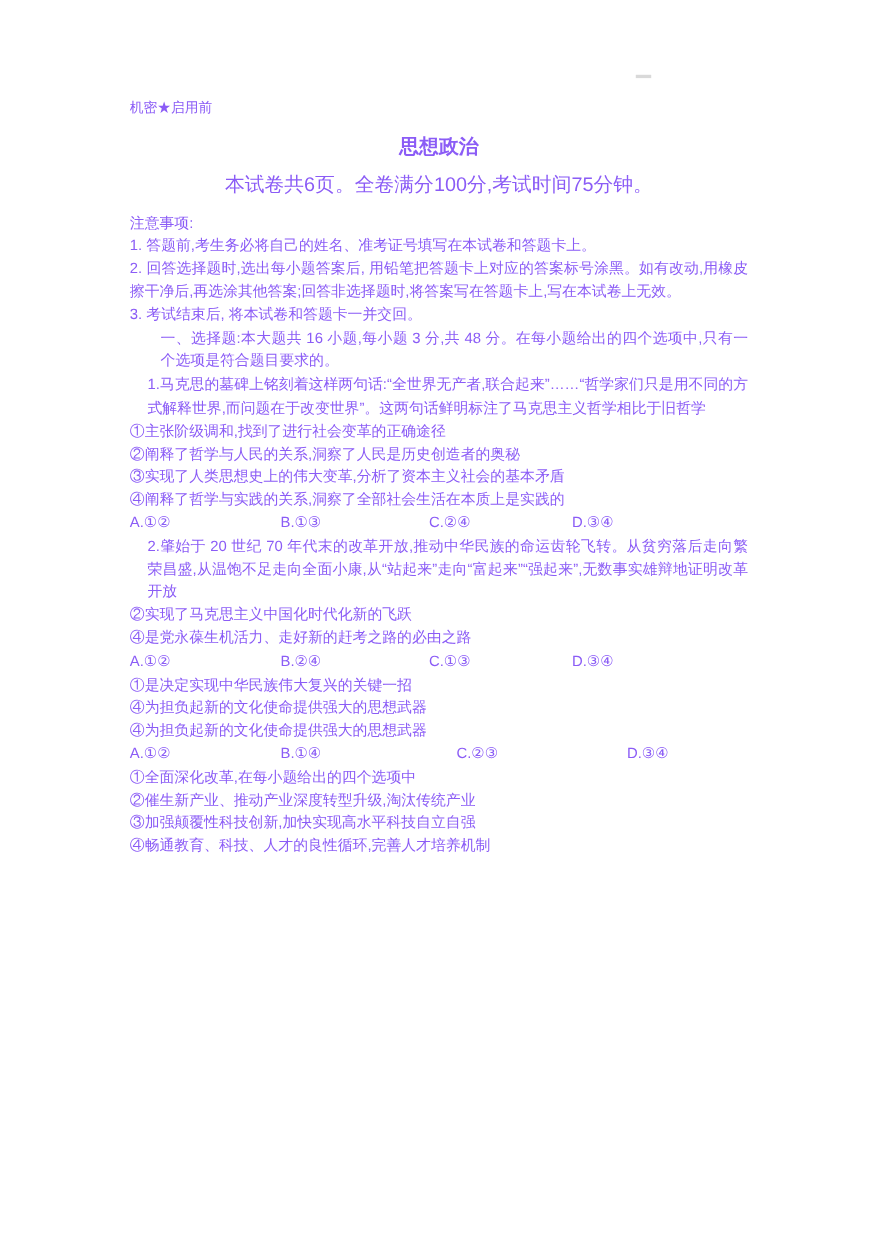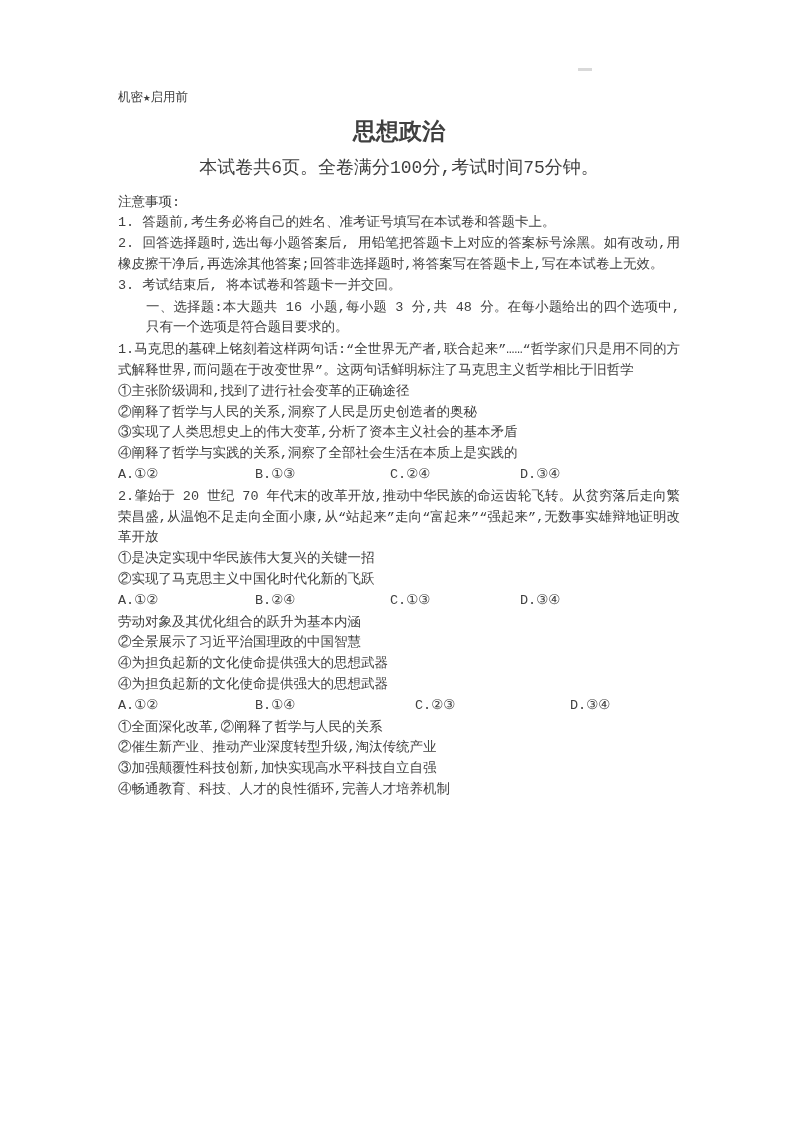--- a/index.html
+++ b/index.html
@@ -1,21 +1,21 @@
 <!DOCTYPE html>
 <html><head>
 <meta charset="utf-8">
 <style>
   html,body{margin:0;padding:0;background:#e9e9e9;}
   .page{
     position:relative;
     width:793px;height:1122px;
     background:#ffffff;
-    font-family:Liberation Mono, monospace;
-    color:#404040;
+    font-family:Liberation Sans, sans-serif;
+    color:#8b5cf6;
     overflow:hidden;
     margin:0 auto;
   }
   .faint-mark{
     position:absolute;
     top:68px;left:578px;
     width:14px;height:3px;
     background:#c9c9c9;
     opacity:.7;
   }
@@ -31,35 +31,35 @@
   .title{
     text-align:center;
     font-weight:bold;
     font-size:19px;
     line-height:26px;
     margin-top:8px;
   }
   .subtitle{
     text-align:center;
     font-weight:bold;
-    font-size:23px;
+    font-size:18px;
     line-height:24px;
     margin-top:12px;
   }
   .exam-info{
     text-align:center;
     font-size:18px;
     margin-top:13px;
     margin-bottom:4px;
   }
   .notes-title{margin-top:14px;}
   .note{text-align:justify;}
   .section-title{text-align:justify;margin-top:1px;margin-left:28px;}
   .question{margin-top:1px;}
-  .stem{text-align:justify;}
+  .stem{text-align:justify;margin-left:16px;}
   .stmt{text-align:left;}
   .choices{
     display:flex;
     align-items:baseline;
   }
   .choices span{display:inline-block;}
   .choices span:nth-child(1){width:137px;}
   .choices span:nth-child(2){width:135px;}
   .choices span:nth-child(3){width:130px;}
   .choices.wide span:nth-child(2){width:160px;}
@@ -94,44 +94,43 @@
       <div class="choices">
         <span>A.①②</span>
         <span>B.①③</span>
         <span>C.②④</span>
         <span>D.③④</span>
       </div>
     </div>
 
     <div class="question">
       <p class="stem">2.肇始于 20 世纪 70 年代末的改革开放,推动中华民族的命运齿轮飞转。从贫穷落后走向繁荣昌盛,从温饱不足走向全面小康,从“站起来”走向“富起来”“强起来”,无数事实雄辩地证明改革开放</p>
-      <p class="stmt">①是决定实现中华民族伟大复兴的关键一招</p>
       <p class="stmt">②实现了马克思主义中国化时代化新的飞跃</p>
+      <p class="stmt">④是党永葆生机活力、走好新的赶考之路的必由之路</p>
       <div class="choices">
         <span>A.①②</span>
         <span>B.②④</span>
         <span>C.①③</span>
         <span>D.③④</span>
       </div>
     </div>
 
     <div class="question">
-      <p class="stmt">劳动对象及其优化组合的跃升为基本内涵</p>
-      <p class="stmt">②全景展示了习近平治国理政的中国智慧</p>
+      <p class="stmt">①是决定实现中华民族伟大复兴的关键一招</p>
       <p class="stmt">④为担负起新的文化使命提供强大的思想武器</p>
       <p class="stmt">④为担负起新的文化使命提供强大的思想武器</p>
       <div class="choices wide">
         <span>A.①②</span>
         <span>B.①④</span>
         <span>C.②③</span>
         <span>D.③④</span>
       </div>
     </div>
 
     <div class="question">
-      <p class="stmt">①全面深化改革,②阐释了哲学与人民的关系</p>
+      <p class="stmt">①全面深化改革,在每小题给出的四个选项中</p>
       <p class="stmt">②催生新产业、推动产业深度转型升级,淘汰传统产业</p>
       <p class="stmt">③加强颠覆性科技创新,加快实现高水平科技自立自强</p>
       <p class="stmt">④畅通教育、科技、人才的良性循环,完善人才培养机制</p>
     </div>
 
   </div>
 </div>
 
 </body></html>

